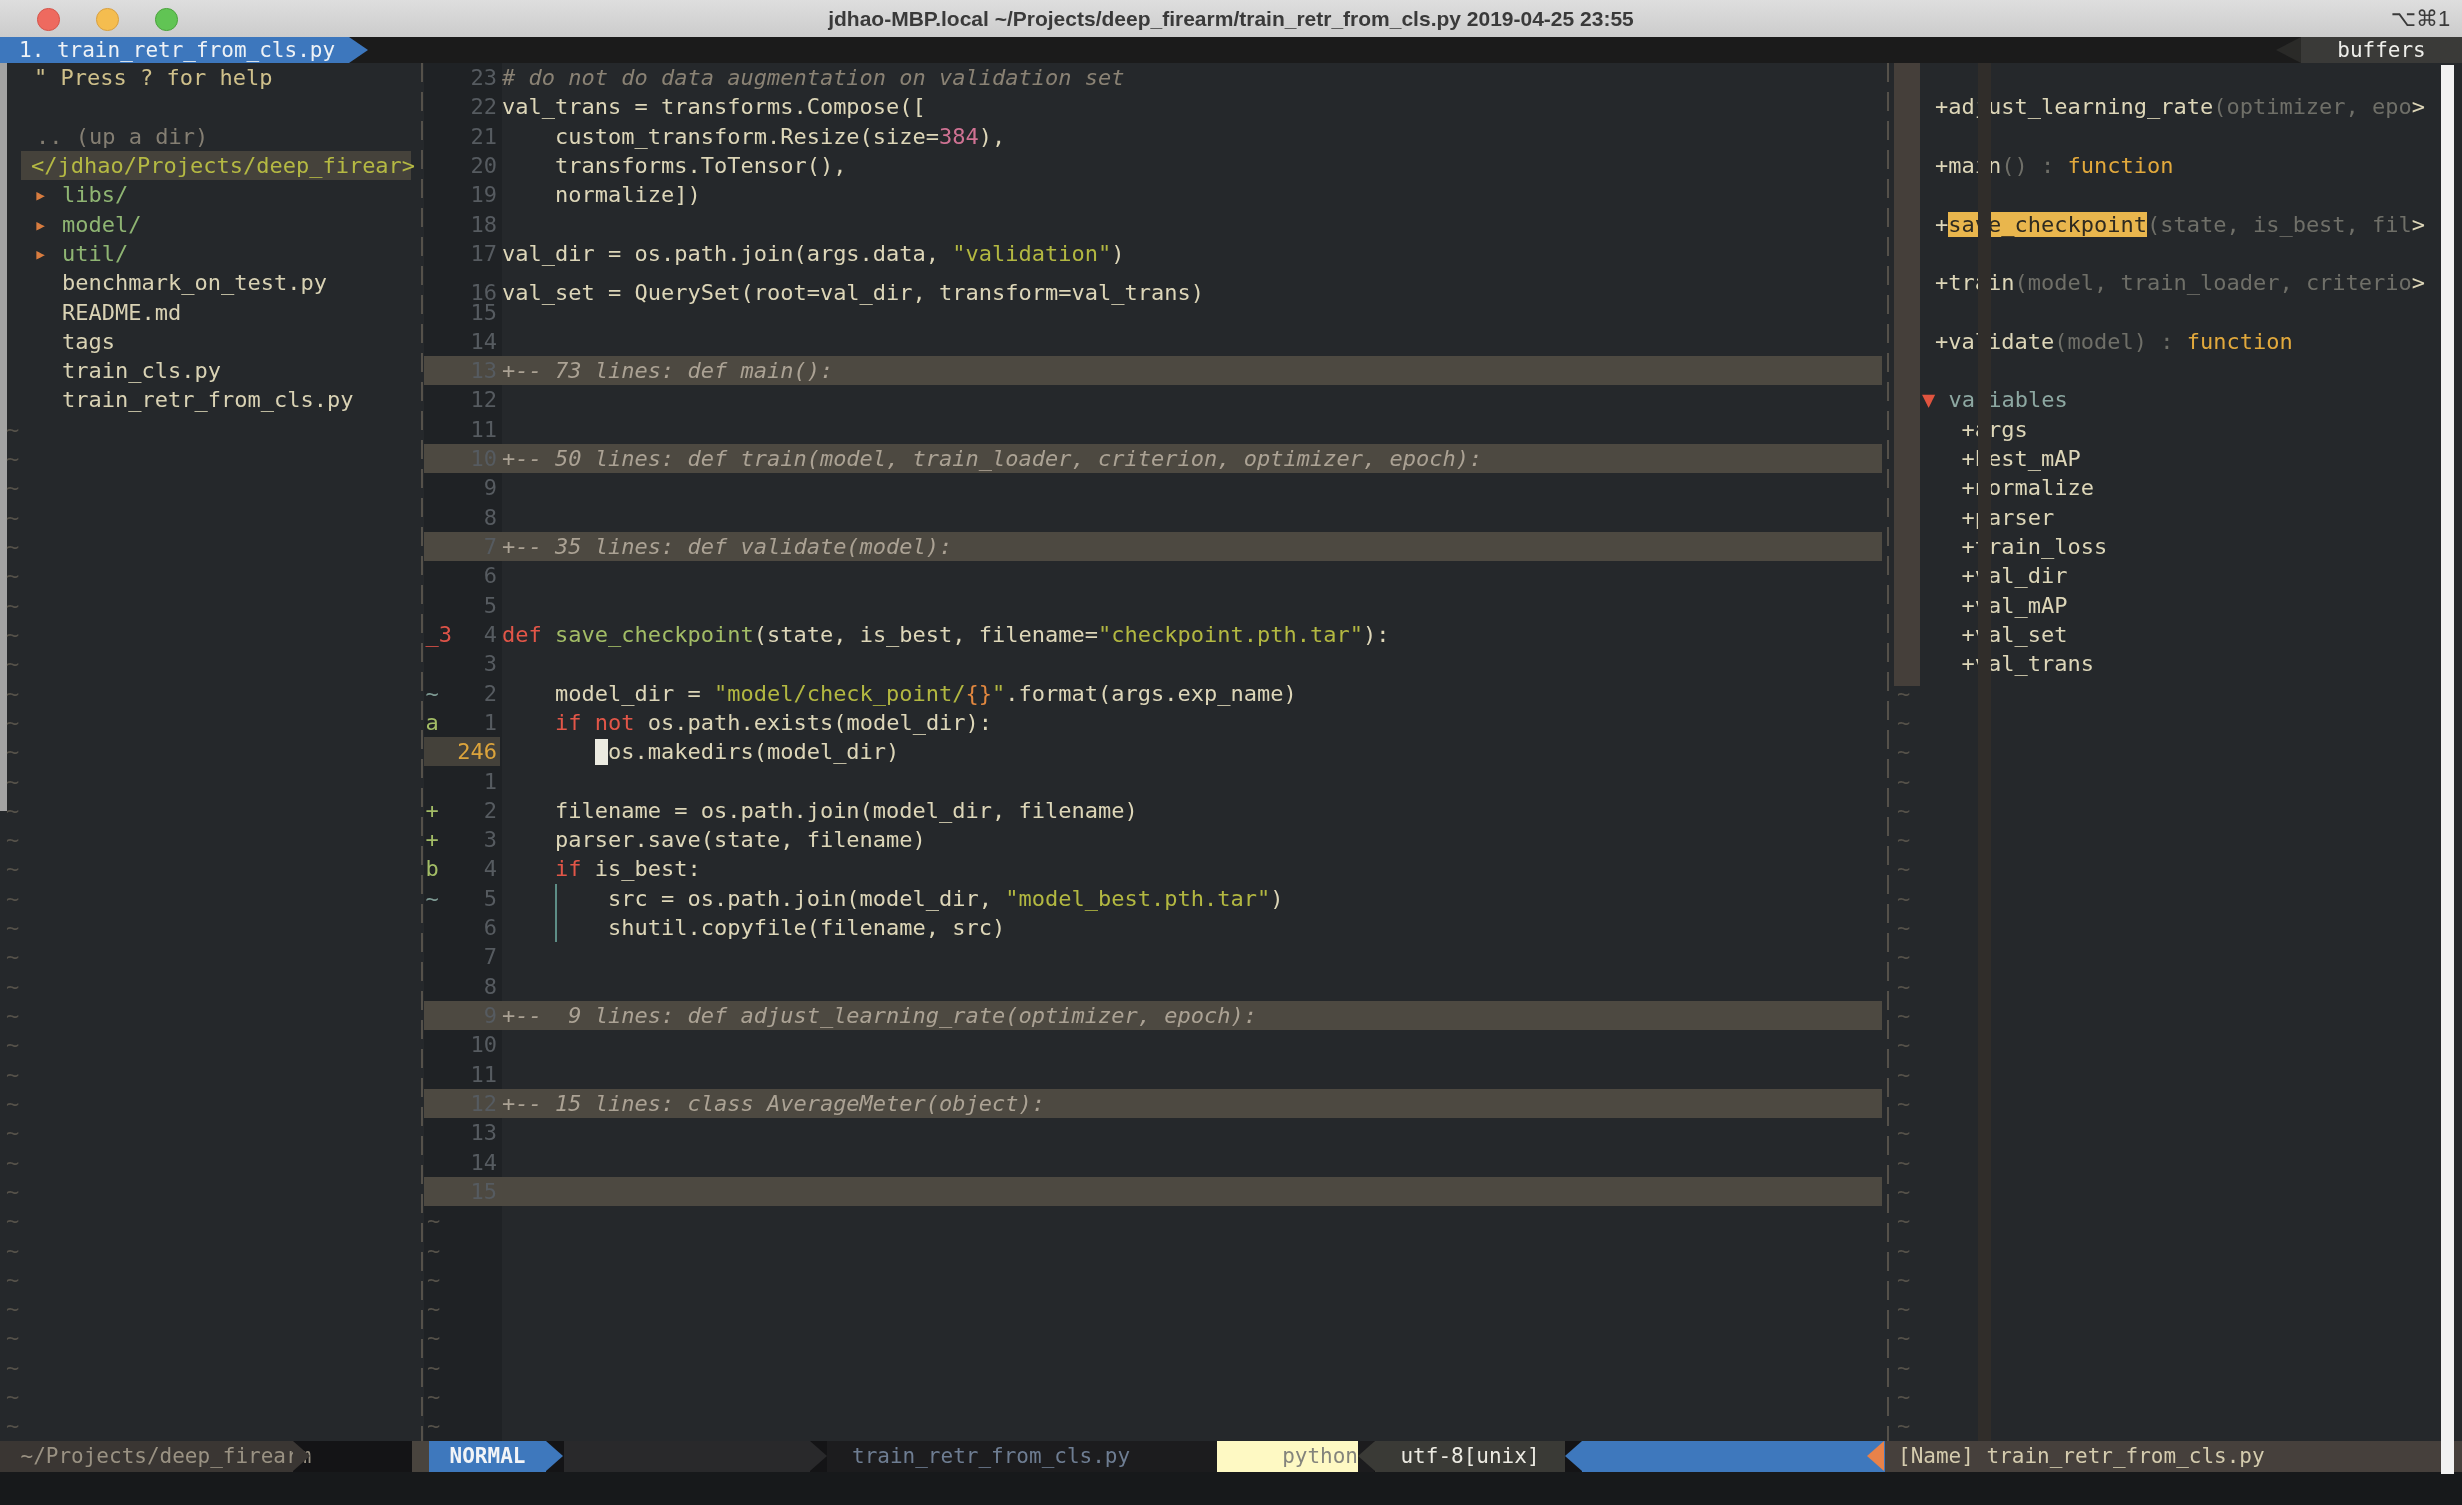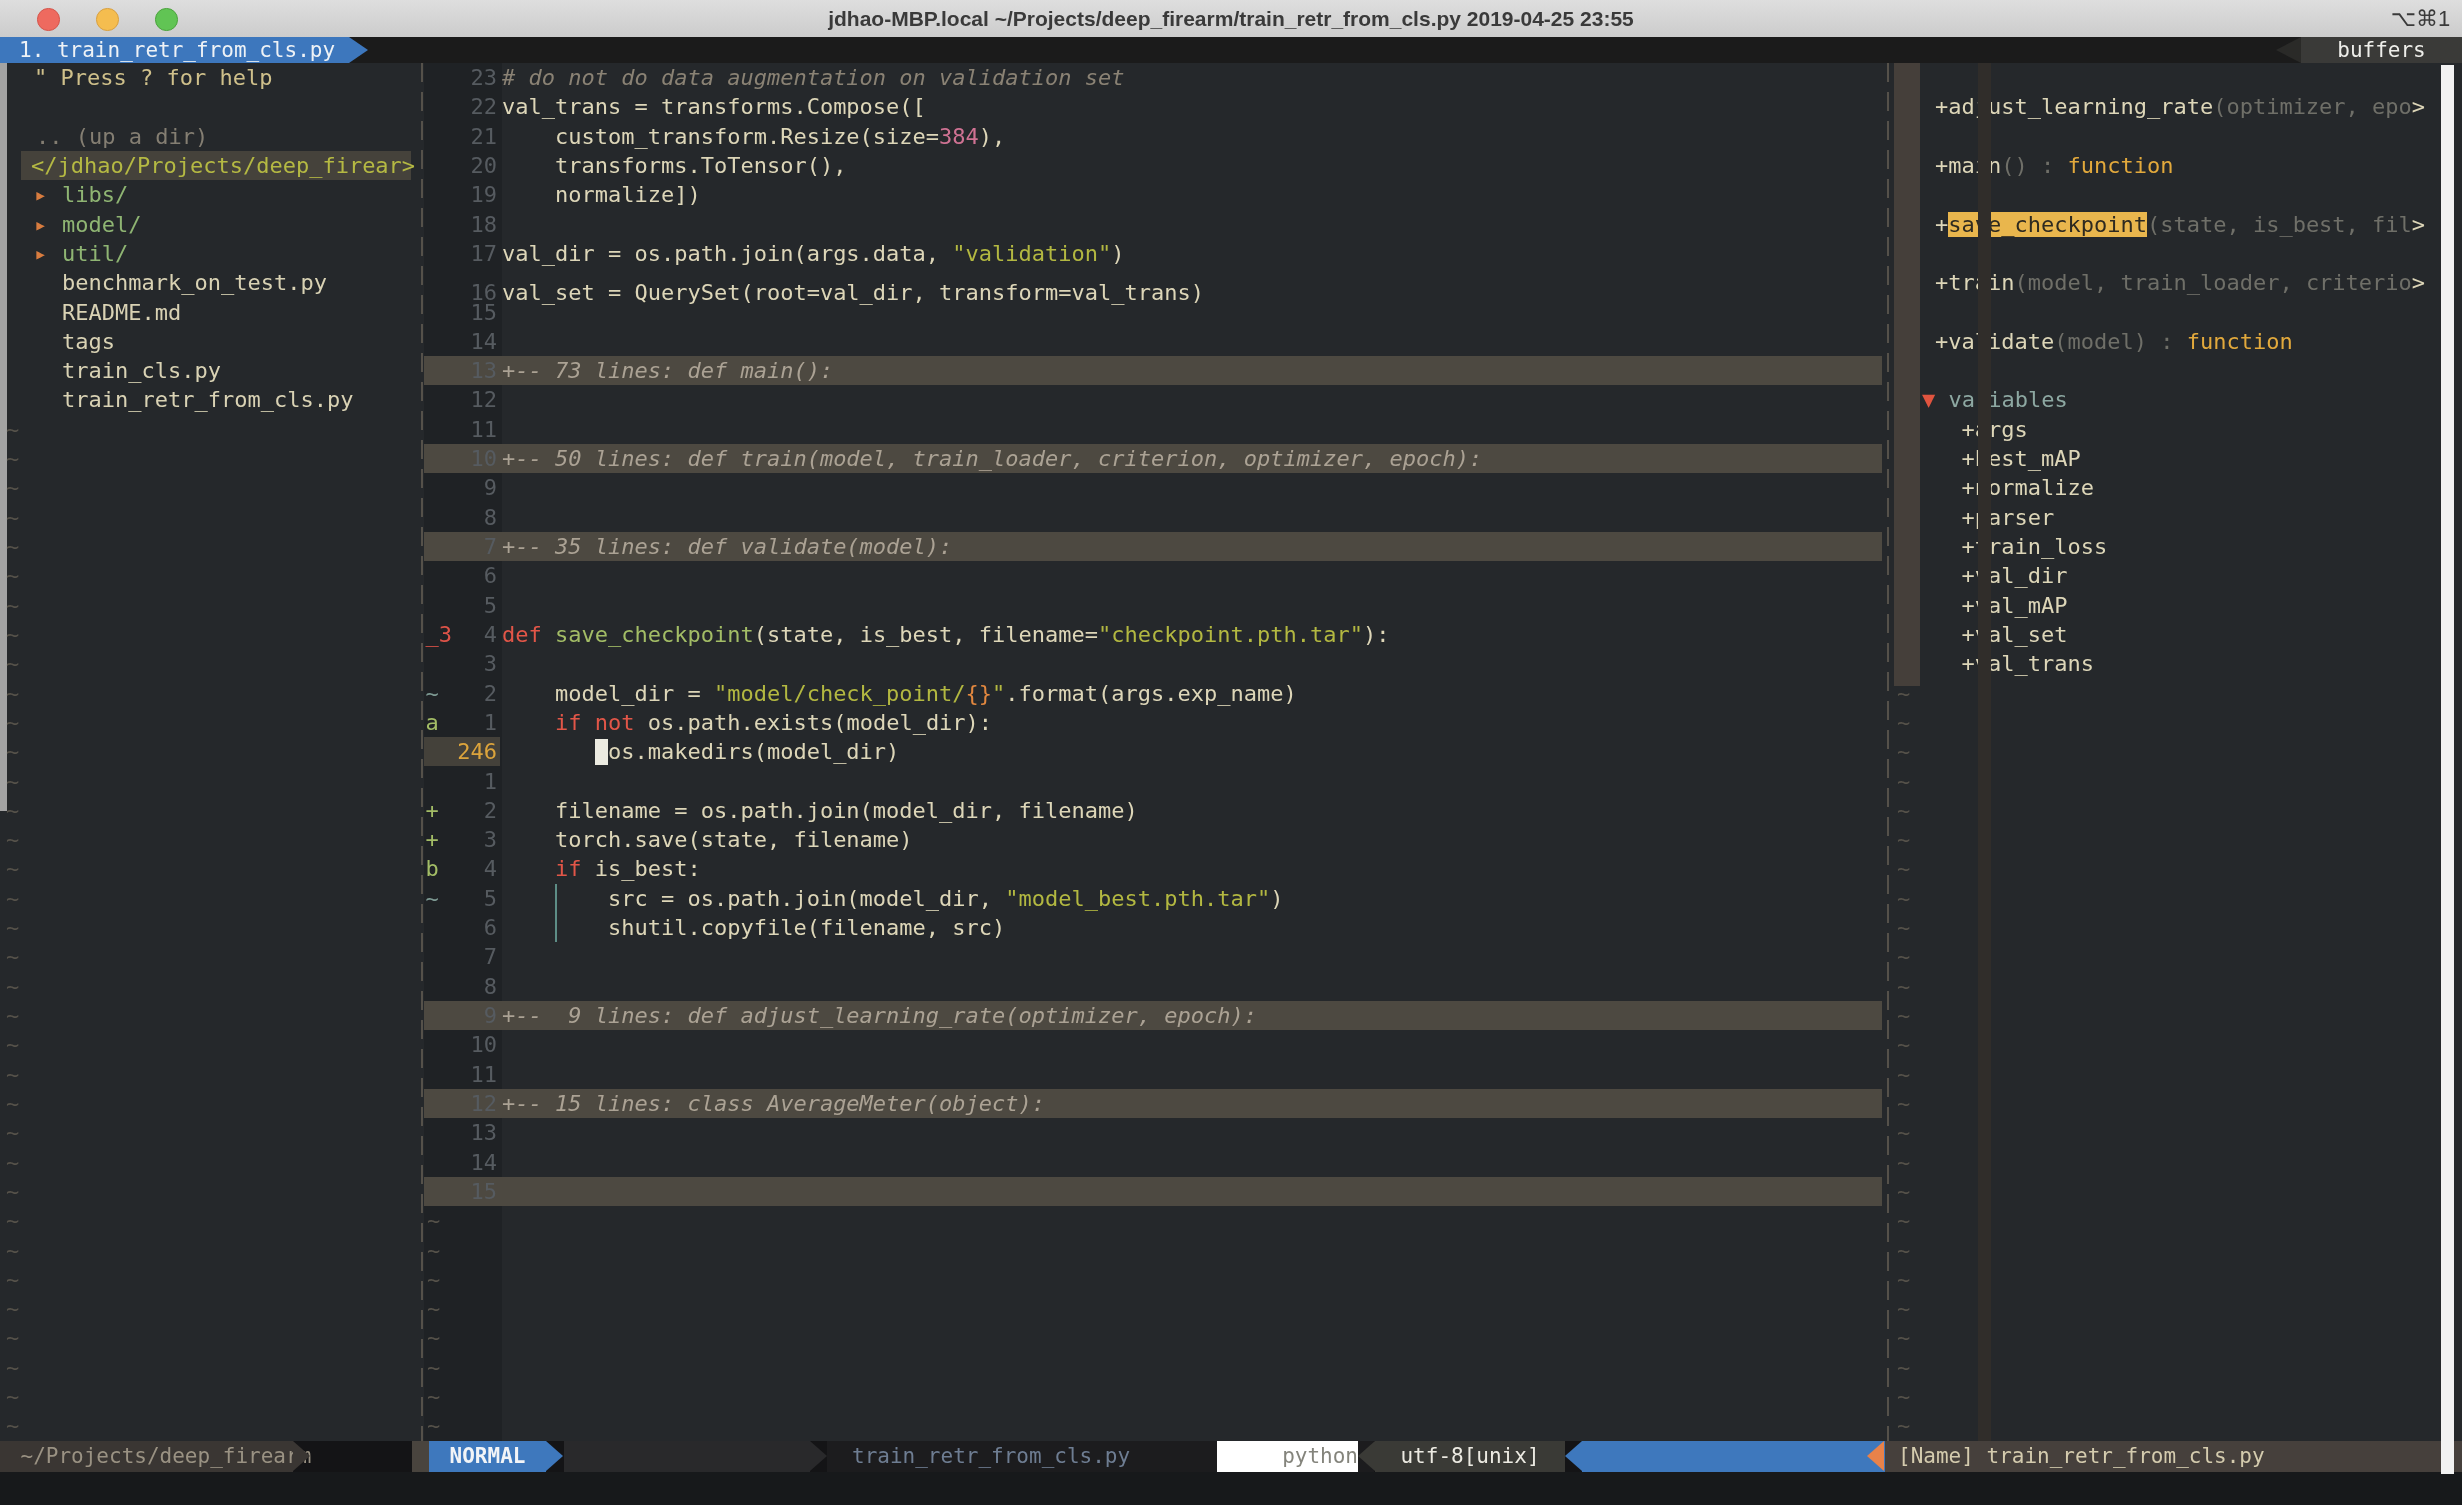--- a/index.html
+++ b/index.html
@@ -85,21 +85,21 @@
   .arrow-r{position:absolute;top:0;width:0;height:0;border-top:15.4px solid transparent;border-bottom:15.4px solid transparent;}
   .arrow-l{position:absolute;top:0;width:0;height:0;border-top:15.4px solid transparent;border-bottom:15.4px solid transparent;}
   #sl-tree{left:0;width:293px;background:#3a3633;color:#9a9283;padding-left:20.5px;box-sizing:border-box;}
   #sl-tree-arrow{left:293px;border-left:17.6px solid #3a3633;}
   #sl-block{left:412px;width:17px;background:#49443e;}
   #sl-mode{left:429px;width:117px;background:#3e78bd;color:#f2f4f7;text-align:center;font-weight:bold;}
   #sl-mode-arrow{left:546px;border-left:17.6px solid #3e78bd;}
   #sl-counts{left:564px;width:246px;background:#29292b;color:#e9e7e0;padding-left:14.7px;box-sizing:border-box;}
   #sl-counts-arrow{left:810px;border-left:17.6px solid #29292b;}
   #sl-file{left:827px;width:547px;background:#1c1c1e;color:#6e7d92;padding-left:25px;box-sizing:border-box;}
-  #sl-ft{left:1217px;width:141px;background:#ffffff;color:#84847c;text-align:right;}
+  #sl-ft{left:1217px;width:141px;background:#fef9c3;color:#84847c;text-align:right;}
   #sl-enc-notch{left:1358px;border-right:17px solid #3a3a36;}
   #sl-enc{left:1375px;width:190px;background:#3a3a36;color:#eceae2;text-align:center;}
   #sl-pos-notch{left:1565px;border-right:17.6px solid #3e78bd;}
   #sl-pos{left:1582px;width:303px;background:#3e78bd;color:#f2f4f7;padding-left:20.5px;box-sizing:border-box;}
   #sl-warn-notch{left:1867px;border-right:17.6px solid #e8824a;z-index:3;}
   #sl-tag{left:1885px;width:577px;background:#46403c;color:#d4cbae;padding-left:13px;box-sizing:border-box;}
   .lnstack{display:inline-block;vertical-align:middle;margin:0 1.5px 5.9px 1.5px;line-height:9.5px;font-size:10.3px;}
   
   #cmdline{left:0;top:1472px;width:2462px;height:34px;background:#17191b;}
 </style>
@@ -196,21 +196,21 @@
           <div class="row" style="top: 469px; left: 0px; width: 1464px;"><div class="foldbar"></div><span class="lnum">7</span><div class="ctext"><span class="fold">+-- 35 lines: def validate(model):</span></div></div>
           <div class="row" style="top: 498px; left: 0px; width: 1464px;"><span class="lnum">6</span></div>
           <div class="row" style="top: 528px; left: 0px; width: 1464px;"><span class="lnum">5</span></div>
           <div class="row" style="top: 557px; left: 0px; width: 1464px;"><span class="sgn sgn-del">_3</span><span class="lnum">4</span><div class="ctext"><span class="kw">def </span><span class="fn">save_checkpoint</span><span class="n">(state, is_best, filename=</span><span class="str">"checkpoint.pth.tar"</span><span class="n">):</span></div></div>
           <div class="row" style="top: 586px; left: 0px; width: 1464px;"><span class="lnum">3</span></div>
           <div class="row" style="top: 616px; left: 0px; width: 1464px;"><span class="sgn sgn-mod">~</span><span class="lnum">2</span><div class="ctext"><span class="n">    model_dir = </span><span class="str">"model/check_point/</span><span class="orange">{}</span><span class="str">"</span><span class="n">.format(args.exp_name)</span></div></div>
           <div class="row" style="top: 645px; left: 0px; width: 1464px;"><span class="sgn sgn-mark">a</span><span class="lnum">1</span><div class="ctext"><span class="n">    </span><span class="kw">if</span><span class="n"> </span><span class="kw">not</span><span class="n"> os.path.exists(model_dir):</span></div></div>
           <div class="row" style="top: 674px; left: 0px; width: 1464px;"><div class="curnumbg"></div><span class="lnum cur">246</span><div class="cursorblk"></div><div class="ctext"><span class="n">        os.makedirs(model_dir)</span></div></div>
           <div class="row" style="top: 704px; left: 0px; width: 1464px;"><span class="lnum">1</span></div>
           <div class="row" style="top: 733px; left: 0px; width: 1464px;"><span class="sgn sgn-add">+</span><span class="lnum">2</span><div class="ctext"><span class="n">    filename = os.path.join(model_dir, filename)</span></div></div>
-          <div class="row" style="top: 762px; left: 0px; width: 1464px;"><span class="sgn sgn-add">+</span><span class="lnum">3</span><div class="ctext"><span class="n">    torch.save(state, filename)</span></div></div>
+          <div class="row" style="top: 762px; left: 0px; width: 1464px;"><span class="sgn sgn-add">+</span><span class="lnum">3</span><div class="ctext"><span class="n">    parser.save(state, filename)</span></div></div>
           <div class="row" style="top: 791px; left: 0px; width: 1464px;"><span class="sgn sgn-mark">b</span><span class="lnum">4</span><div class="ctext"><span class="n">    </span><span class="kw">if</span><span class="n"> is_best:</span></div></div>
           <div class="row" style="top: 821px; left: 0px; width: 1464px;"><span class="sgn sgn-mod">~</span><span class="lnum">5</span><div class="guide"></div><div class="ctext"><span class="n">        src = os.path.join(model_dir, </span><span class="str">"model_best.pth.tar"</span><span class="n">)</span></div></div>
           <div class="row" style="top: 850px; left: 0px; width: 1464px;"><span class="lnum">6</span><div class="guide"></div><div class="ctext"><span class="n">        shutil.copyfile(filename, src)</span></div></div>
           <div class="row" style="top: 879px; left: 0px; width: 1464px;"><span class="lnum">7</span></div>
           <div class="row" style="top: 909px; left: 0px; width: 1464px;"><span class="lnum">8</span></div>
           <div class="row" style="top: 938px; left: 0px; width: 1464px;"><div class="foldbar"></div><span class="lnum">9</span><div class="ctext"><span class="fold">+--  9 lines: def adjust_learning_rate(optimizer, epoch):</span></div></div>
           <div class="row" style="top: 967px; left: 0px; width: 1464px;"><span class="lnum">10</span></div>
           <div class="row" style="top: 997px; left: 0px; width: 1464px;"><span class="lnum">11</span></div>
           <div class="row" style="top: 1026px; left: 0px; width: 1464px;"><div class="foldbar"></div><span class="lnum">12</span><div class="ctext"><span class="fold">+-- 15 lines: class AverageMeter(object):</span></div></div>
           <div class="row" style="top: 1055px; left: 0px; width: 1464px;"><span class="lnum">13</span></div>

